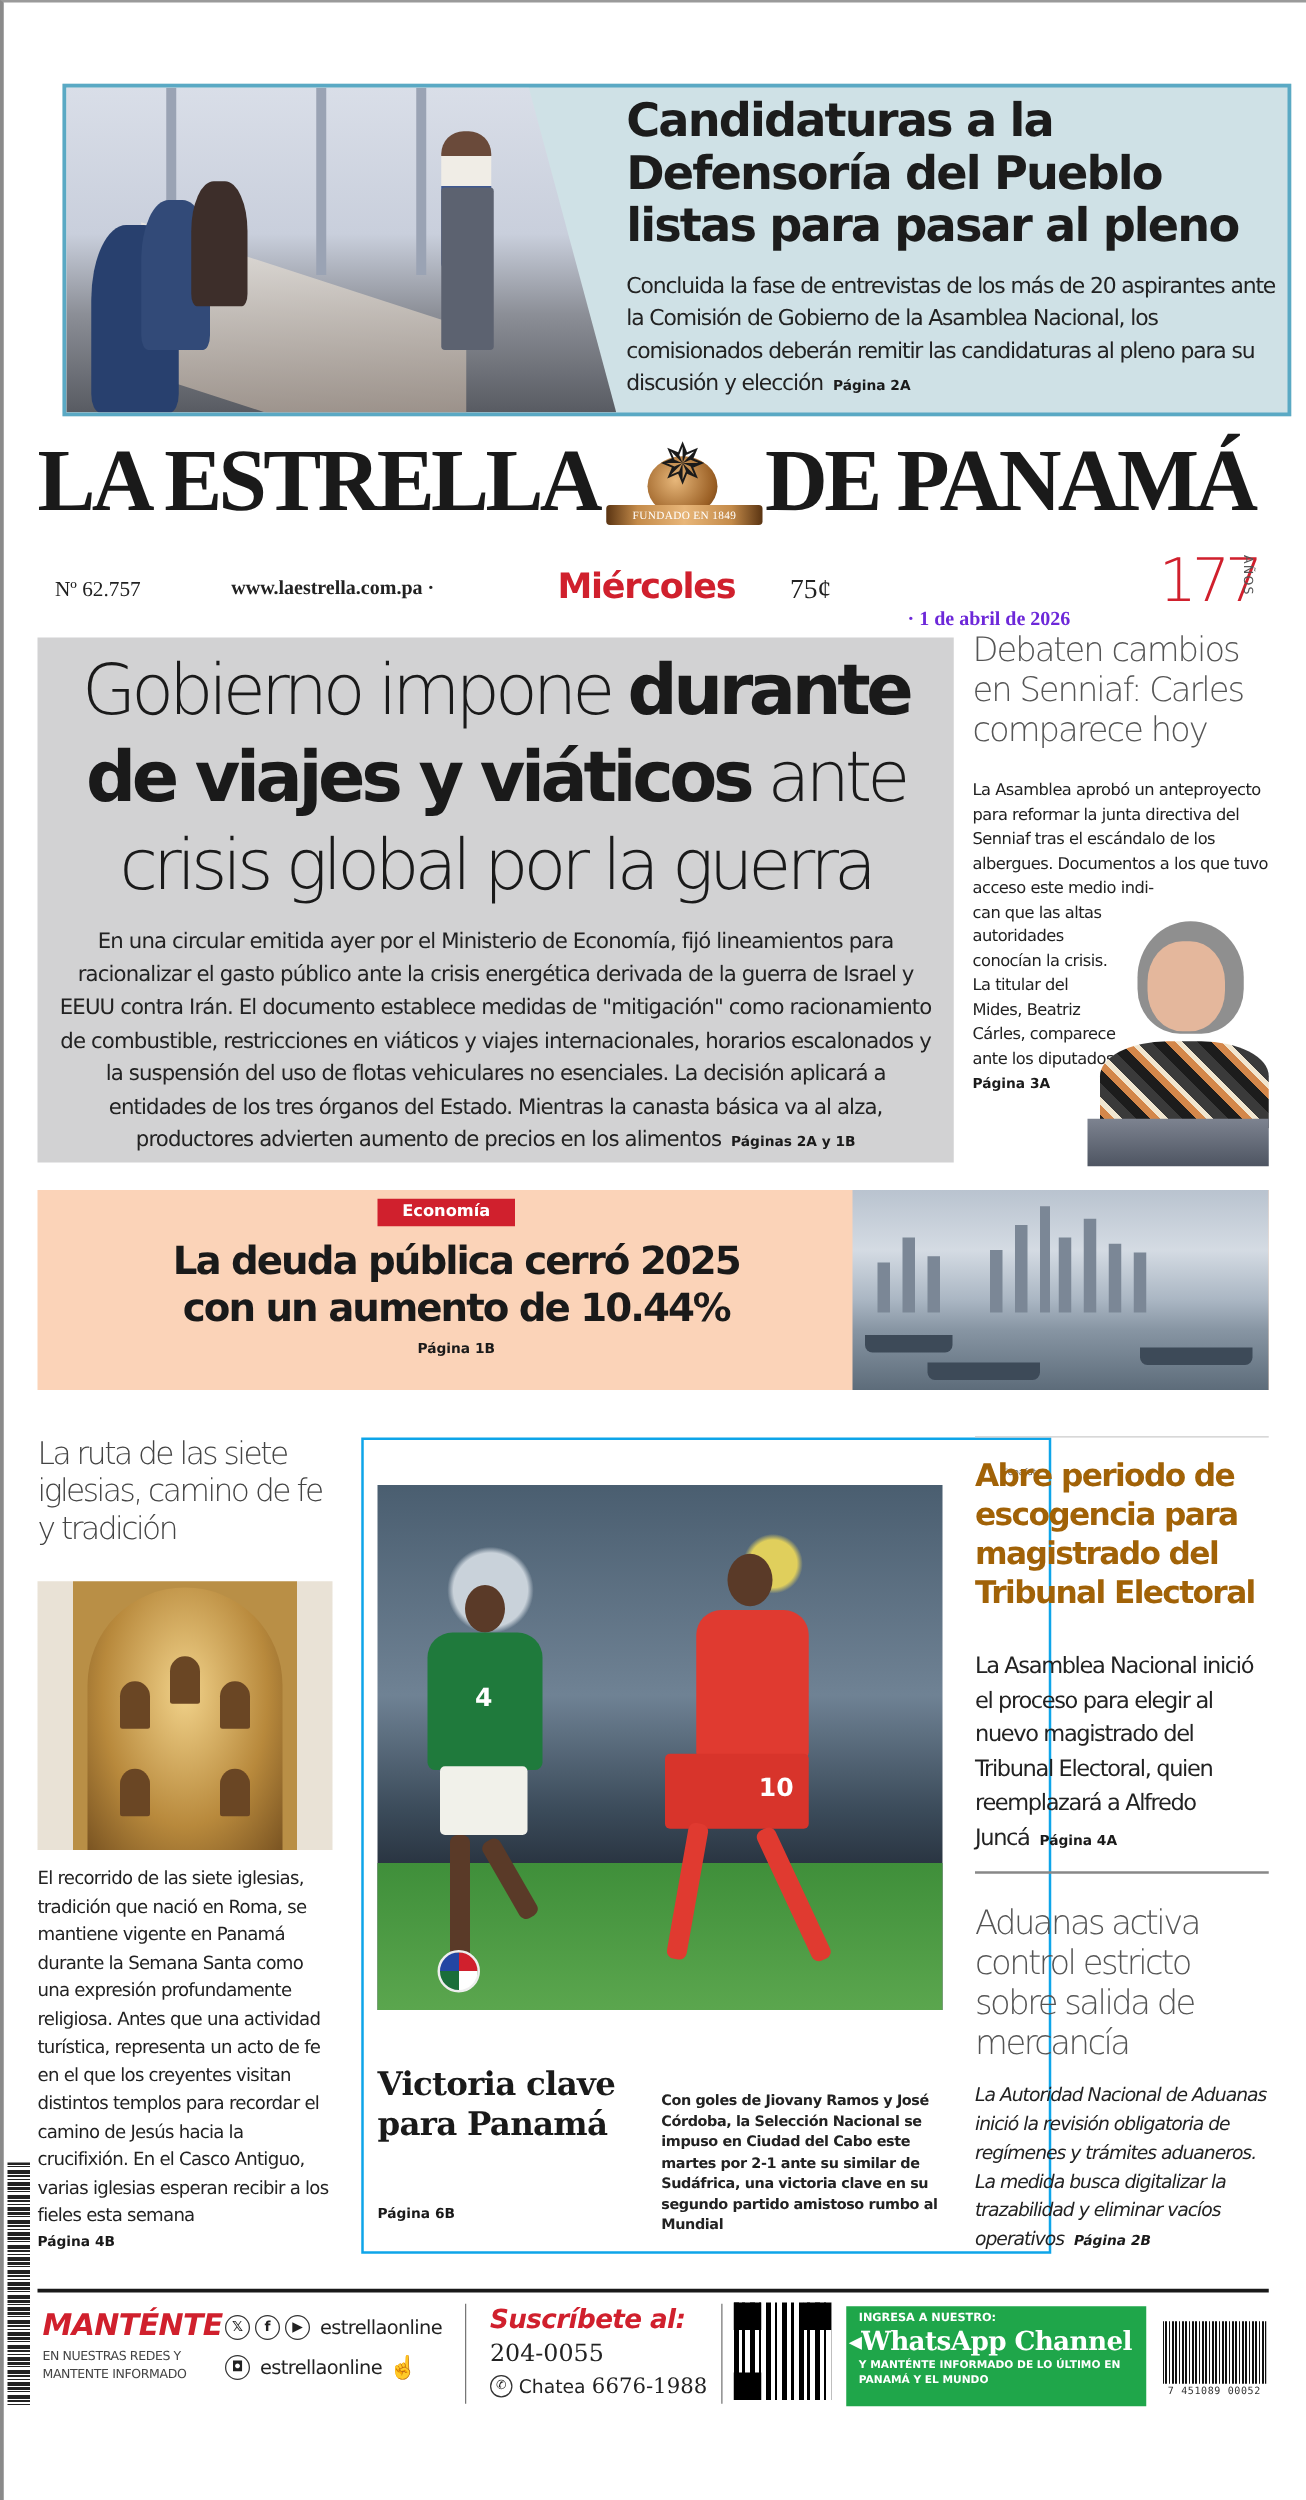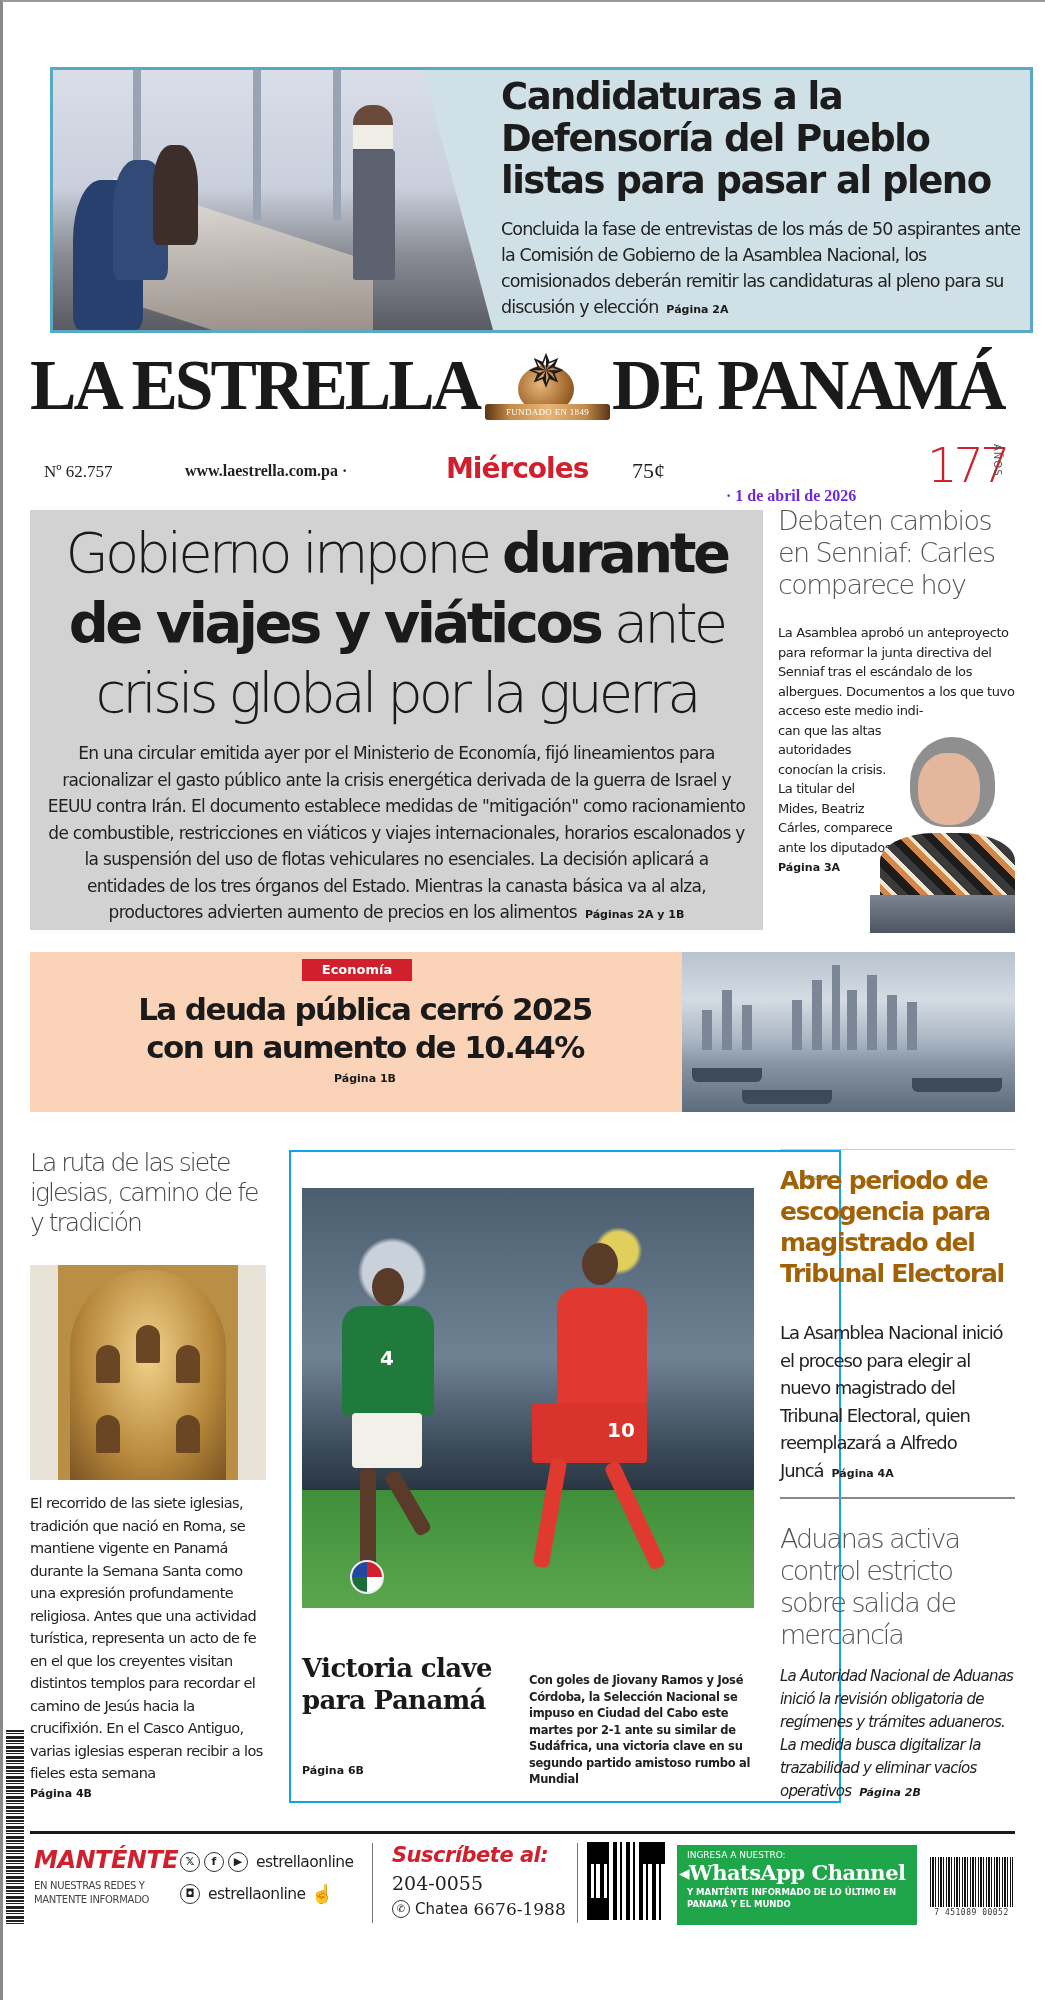--- a/index.html
+++ b/index.html
@@ -119,21 +119,21 @@
   .f-phone { position: absolute; left: 392px; top: 1872px; font-family: "DejaVu Serif", serif; font-size: 19px; color: #222; }
   .f-chat { position: absolute; left: 392px; top: 1899px; font-family: "DejaVu Sans", sans-serif; font-size: 15px; color: #222; display: flex; align-items: center; gap: 5px; }
   .f-chat .num { font-family: "DejaVu Serif", serif; font-size: 17px; }
   .f-qr { position: absolute; left: 587px; top: 1842px; width: 78px; height: 78px; background:
     linear-gradient(#000,#000) 0 0/22px 22px no-repeat,
     linear-gradient(#000,#000) 56px 0/22px 22px no-repeat,
     linear-gradient(#000,#000) 0 56px/22px 22px no-repeat,
     repeating-linear-gradient(90deg,#000 0 4px,#fff 4px 7px,#000 7px 9px,#fff 9px 13px),
     repeating-linear-gradient(0deg,#fff 0 3px,transparent 3px 7px); }
   .f-wa { position: absolute; left: 677px; top: 1845px; width: 240px; height: 80px; background: #1fa64a; color: #fff; padding: 5px 10px; }
-  .f-wa .l1 { font-family: "DejaVu Sans", sans-serif; font-weight: normal; font-size: 9px; }
+  .f-wa .l1 { font-family: "DejaVu Sans", sans-serif; font-weight: bold; font-size: 9px; }
   .f-wa .l2 { font-family: "DejaVu Serif", serif; font-weight: bold; font-size: 21px; line-height: 26px; letter-spacing: -0.5px; margin-left: -8px; }
   .f-wa .l3 { font-family: "DejaVu Sans", sans-serif; font-weight: bold; font-size: 8.5px; line-height: 12px; }
   .f-barcode { position: absolute; left: 930px; top: 1857px; width: 83px; height: 50px; background: repeating-linear-gradient(90deg,#111 0 1px,#fff 1px 2px,#111 2px 4px,#fff 4px 5px,#111 5px 6px,#fff 6px 8px); }
   .f-barcode-num { position: absolute; left: 930px; top: 1908px; width: 83px; font-family: "DejaVu Sans Mono", monospace; font-size: 8px; color: #333; text-align: center; letter-spacing: .5px; }
 </style>
 </head>
 <body>
 
 <div class="page-frame"></div>
 
@@ -143,21 +143,21 @@
     <div class="wall-stripe" style="left:200px"></div>
     <div class="wall-stripe" style="left:280px"></div>
     <div class="table"></div>
     <div class="person" style="left:20px;top:110px;width:70px;height:150px"></div>
     <div class="person" style="left:60px;top:90px;width:55px;height:120px;background:#324a78"></div>
     <div class="person" style="left:100px;top:75px;width:45px;height:100px;background:#3d2e2a"></div>
     <div class="speaker"></div>
     <div class="podium"></div>
   </div>
   <h2 class="top-headline">Candidaturas a la Defensoría del Pueblo listas para pasar al pleno</h2>
-  <p class="top-deck"><span>Concluida la fase de entrevistas de los más de 50 aspirantes ante la Comisión de Gobierno de la Asamblea Nacional, los comisionados deberán remitir las candidaturas al pleno para su discusión y elección</span><span class="page-ref">Página 2A</span></p>
+  <p class="top-deck"><span>Concluida la fase de entrevistas de los más de 20 aspirantes ante la Comisión de Gobierno de la Asamblea Nacional, los comisionados deberán remitir las candidaturas al pleno para su discusión y elección</span><span class="page-ref">Página 2A</span></p>
 </section>
 
 <header class="masthead">
   <div class="mast-left">LA ESTRELLA</div>
   <div class="mast-emblem">
     <div class="emblem-globe"></div>
     <div class="emblem-star">✵</div>
     <div class="emblem-ribbon">FUNDADO EN 1849</div>
   </div>
   <div class="mast-right">DE PANAMÁ</div>

